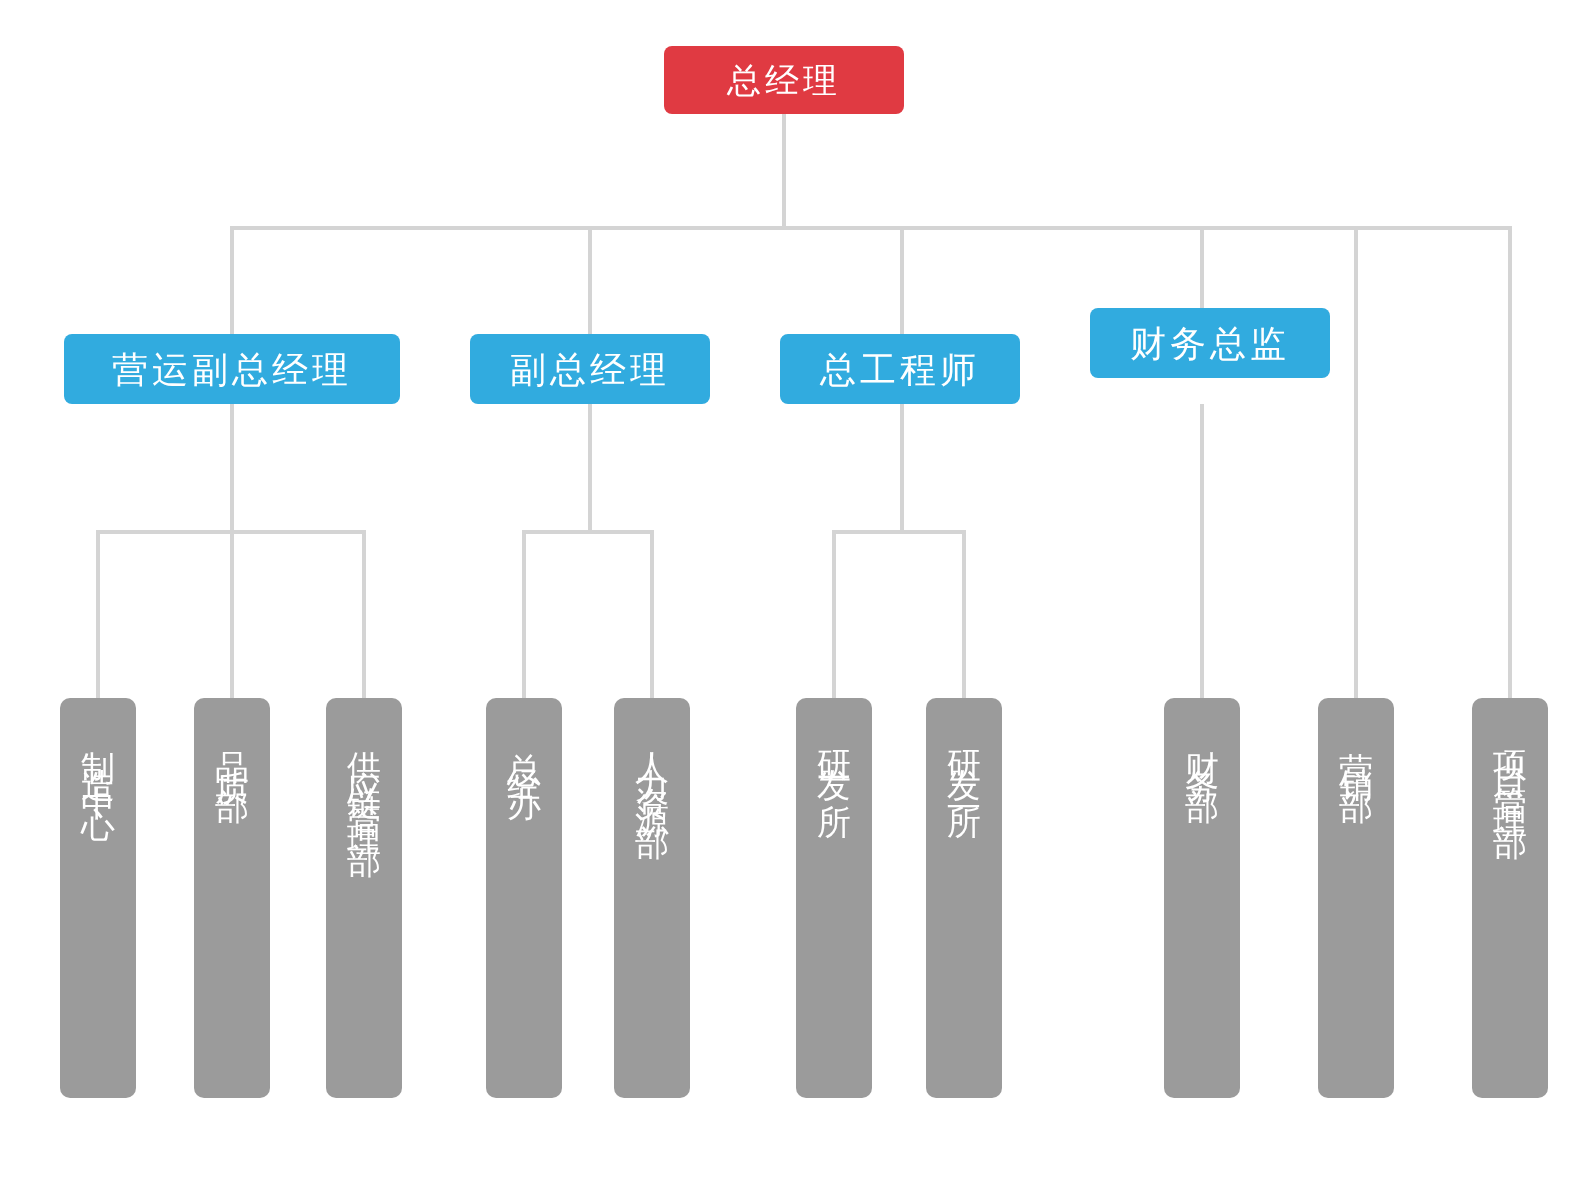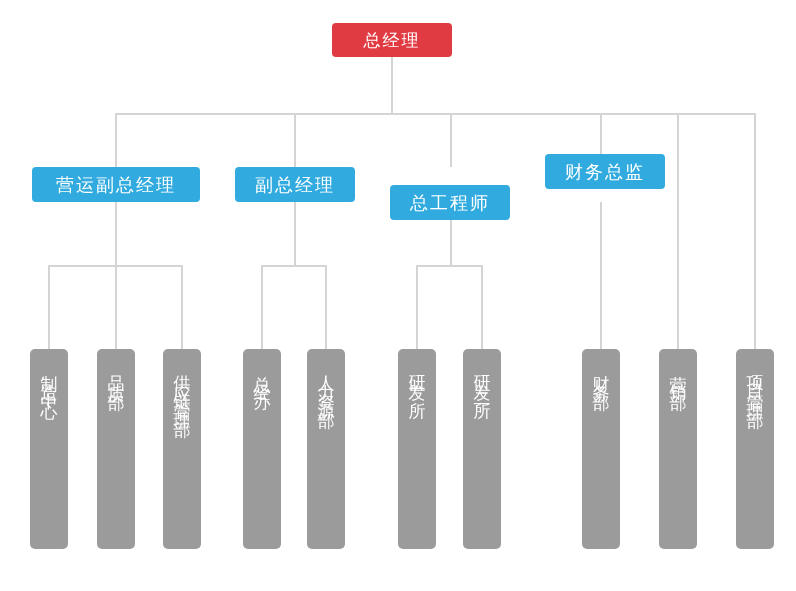--- a/index.html
+++ b/index.html
@@ -88,21 +88,21 @@
   <div class="node root-node" style="left:332px;top:23px;width:120px;height:34px;">
     <span>总经理</span>
   </div>
 
   <div class="node branch-node" style="left:32px;top:167px;width:168px;height:35px;">
     <span>营运副总经理</span>
   </div>
   <div class="node branch-node" style="left:235px;top:167px;width:120px;height:35px;">
     <span>副总经理</span>
   </div>
-  <div class="node branch-node" style="left:390px;top:185px;width:120px;height:35px;">
+  <div class="node branch-node" style="left:390px;top:167px;width:120px;height:35px;">
     <span>总工程师</span>
   </div>
   <div class="node branch-node" style="left:545px;top:154px;width:120px;height:35px;">
     <span>财务总监</span>
   </div>
 
   <div class="node dept-node" style="left:30px;top:349px;width:38px;height:200px;">
     <span class="vtext">制造中心</span>
   </div>
   <div class="node dept-node" style="left:97px;top:349px;width:38px;height:200px;">

